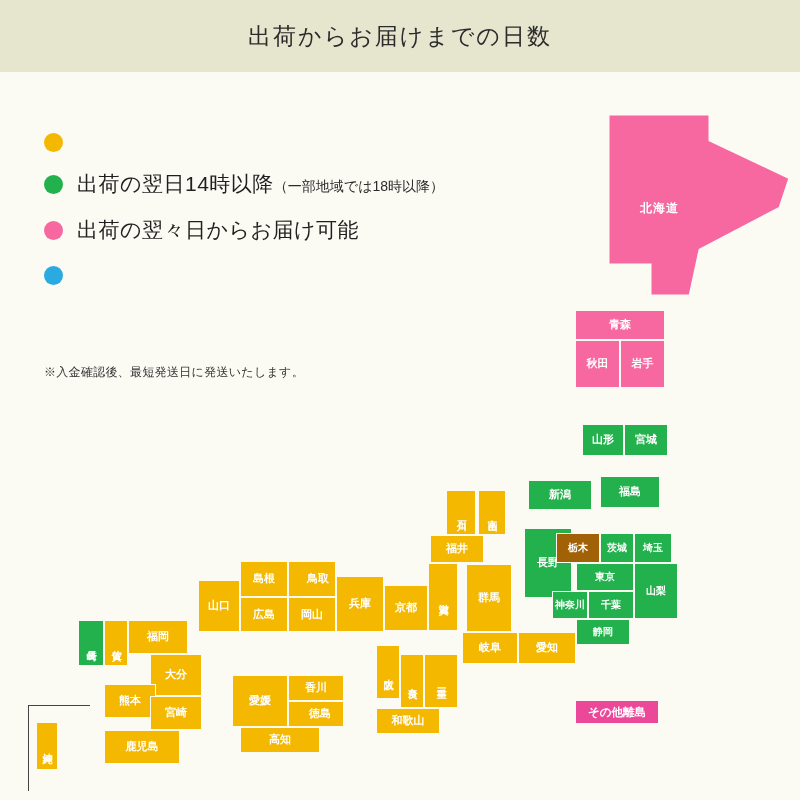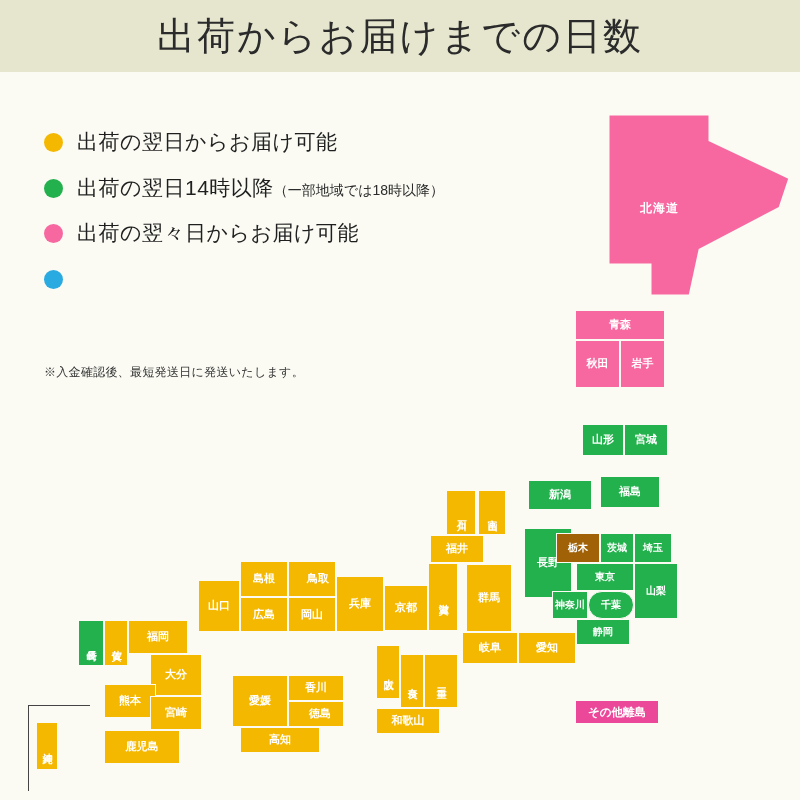--- a/index.html
+++ b/index.html
@@ -11,21 +11,21 @@
     position:relative;
   }
   
   #header{
     position:absolute;left:0;top:0;width:800px;height:72px;
     background:#e6e6cf;
     display:flex;align-items:center;justify-content:center;
   }
   #header-title{
     font-family:"Liberation Serif", serif;
-    font-size:38px;letter-spacing:2px;color:#2b2b2b;
+    font-size:23px;letter-spacing:2px;color:#2b2b2b;
   }
   
   #legend{position:absolute;left:44px;top:128px;width:520px;}
   .legend-row{display:flex;align-items:flex-start;margin-bottom:18px;}
   .legend-dot{
     width:19px;height:19px;border-radius:50%;
     margin-right:14px;margin-top:5px;flex:0 0 auto;
   }
   .legend-text{
     font-size:21px;color:#1f1f1f;line-height:1.32;
@@ -70,21 +70,20 @@
 </head>
 <body>
 
 <div id="header">
   <div id="header-title">出荷からお届けまでの日数</div>
 </div>
 
 <div id="legend">
   <div class="legend-row">
     <div class="legend-dot" style="background:#f5b800;"></div>
-    <div class="legend-text">出荷の翌日からお届け可能</div>
   </div>
   <div class="legend-row">
     <div class="legend-dot" style="background:#22b14c;"></div>
     <div class="legend-text">
       <span>出荷の翌日14時以降</span><span class="legend-sub">（一部地域では18時以降）</span>
     </div>
   </div>
   <div class="legend-row">
     <div class="legend-dot" style="background:#f768a1;"></div>
     <div class="legend-text">出荷の翌々日からお届け可能</div>
@@ -116,21 +115,21 @@
   <div class="pref vert small" style="left:478px;top:490px;width:28px;height:45px;background:#f5b800;">富山</div>
   <div class="pref vert small" style="left:446px;top:490px;width:30px;height:45px;background:#f5b800;">石川</div>
   <div class="pref" style="left:430px;top:535px;width:54px;height:28px;background:#f5b800;">福井</div>
   <div class="pref" style="left:524px;top:528px;width:48px;height:70px;background:#22b14c;">長野</div>
   <div class="pref" style="left:466px;top:564px;width:46px;height:68px;background:#f5b800;">群馬</div>
 
   <div class="pref small" style="left:556px;top:533px;width:44px;height:30px;background:#a16207;">栃木</div>
   <div class="pref small" style="left:600px;top:533px;width:34px;height:30px;background:#22b14c;">茨城</div>
   <div class="pref small" style="left:634px;top:533px;width:38px;height:30px;background:#22b14c;">埼玉</div>
   <div class="pref small" style="left:576px;top:563px;width:58px;height:28px;background:#22b14c;">東京</div>
-  <div class="pref small" style="left:588px;top:591px;width:46px;height:28px;background:#22b14c;border-radius:14px;">千葉</div>
+  <div class="pref small" style="left:588px;top:591px;width:46px;height:28px;background:#22b14c;">千葉</div>
   <div class="pref small" style="left:634px;top:563px;width:44px;height:56px;background:#22b14c;">山梨</div>
   <div class="pref small" style="left:552px;top:591px;width:36px;height:28px;background:#22b14c;">神奈川</div>
   <div class="pref small" style="left:576px;top:619px;width:54px;height:26px;background:#22b14c;">静岡</div>
 
   <div class="pref" style="left:518px;top:632px;width:58px;height:32px;background:#f5b800;">愛知</div>
   <div class="pref" style="left:462px;top:632px;width:56px;height:32px;background:#f5b800;">岐阜</div>
 
   <div class="pref vert small" style="left:428px;top:563px;width:30px;height:68px;background:#f5b800;">滋賀</div>
   <div class="pref" style="left:384px;top:585px;width:44px;height:46px;background:#f5b800;">京都</div>
   <div class="pref vert small" style="left:424px;top:654px;width:34px;height:54px;background:#f5b800;">三重</div>

